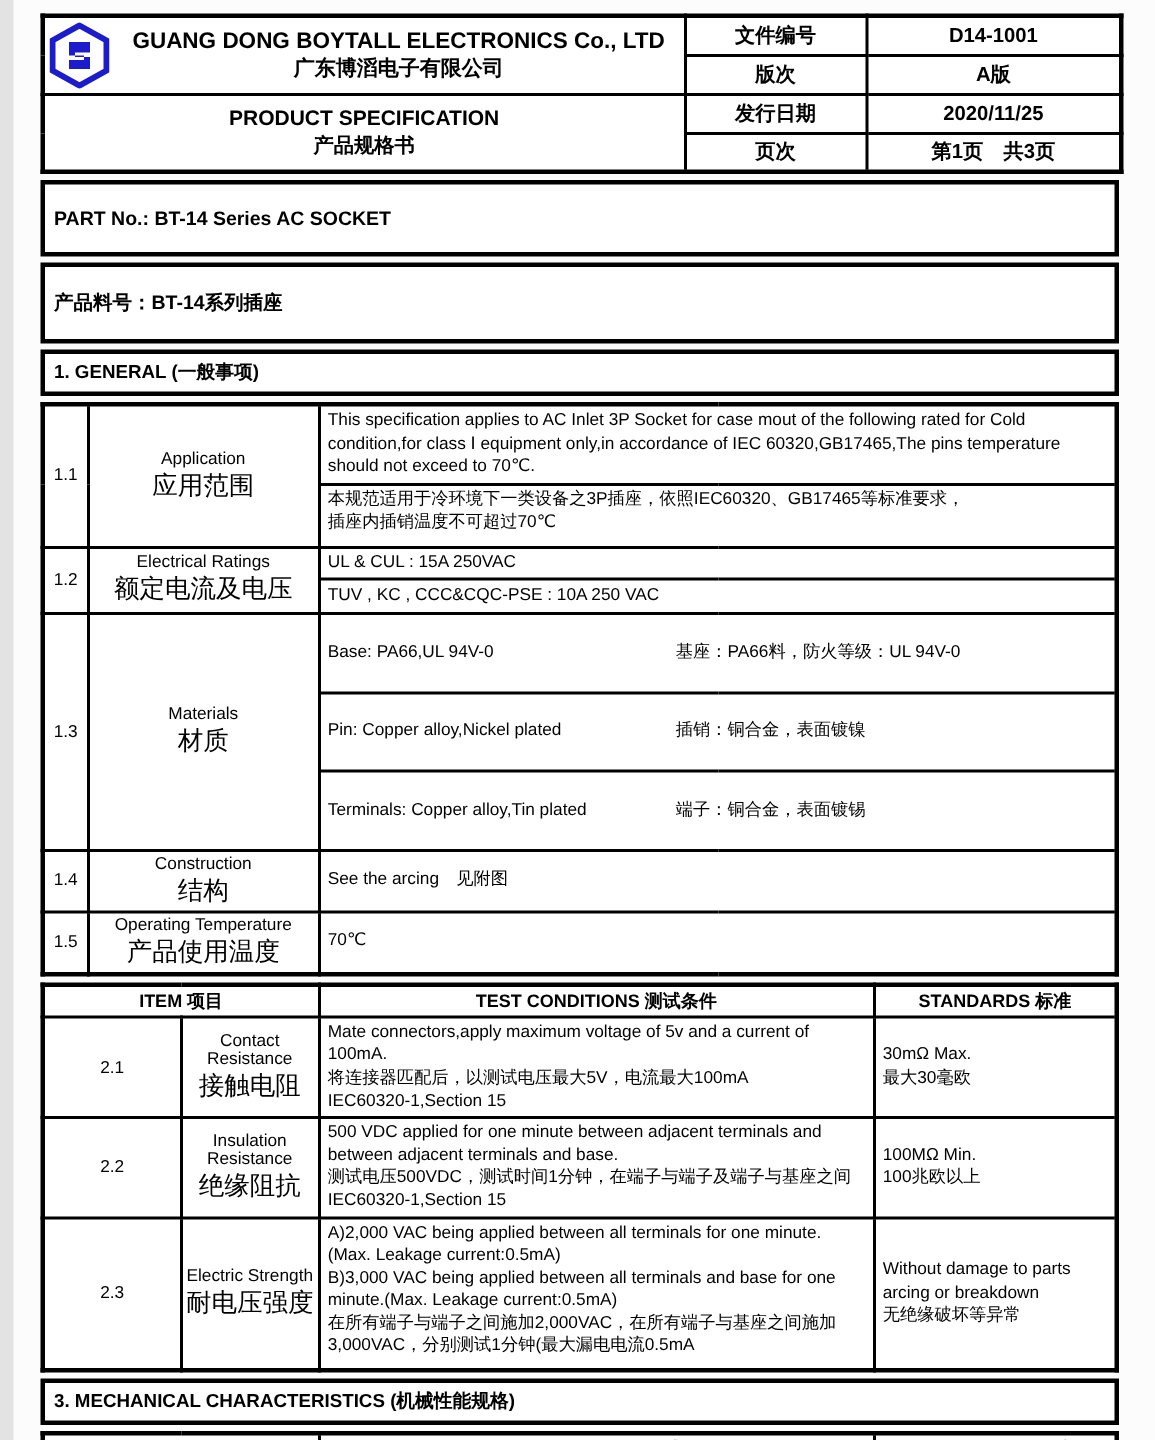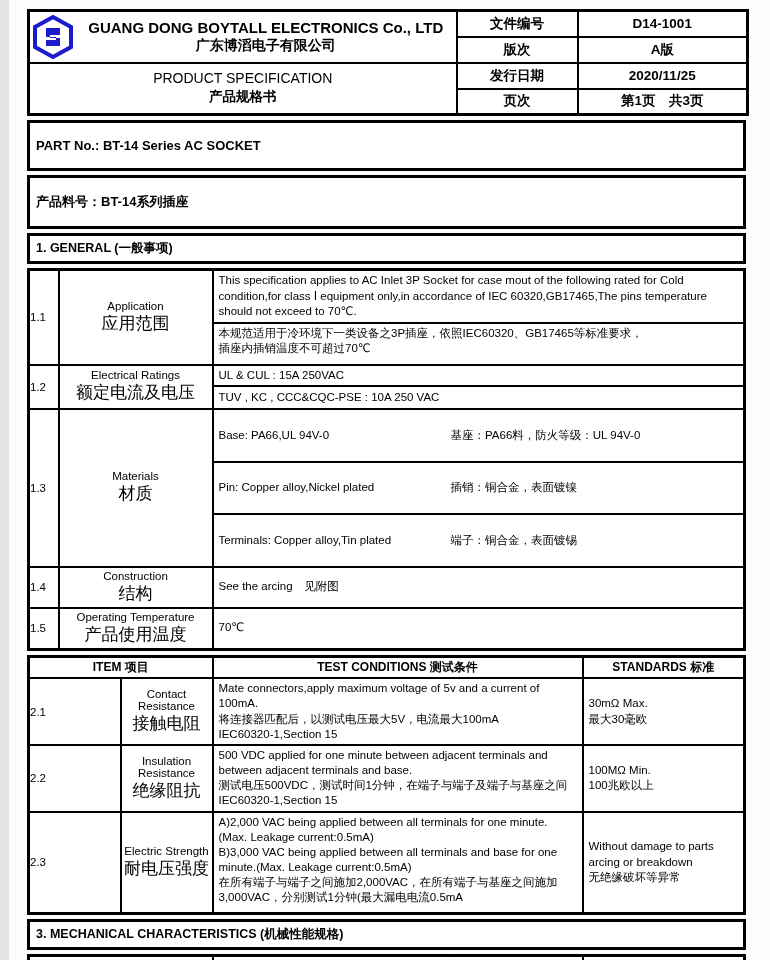--- a/index.html
+++ b/index.html
@@ -22,30 +22,30 @@
   .hdr td { padding: 0; }
   .company-cell { width: 428px; padding: 2px 6px; }
   .company-inner { display: flex; align-items: center; }
   .logo-wrap { width: 46px; flex: 0 0 46px; display: flex; justify-content: center; }
   .company-names { flex: 1; text-align: center; }
   .company-en { font-size: 15px; font-weight: 700; letter-spacing: 0; }
   .company-cn { font-size: 14px; font-weight: 700; margin-top: 1px; }
   .meta-label { width: 121px; text-align: center; font-weight: 700; font-size: 13.5px; height: 26px; }
   .meta-value { width: 170px; text-align: center; font-weight: 700; font-size: 13.5px; }
   .spec-cell { text-align: center; }
-  .spec-en { font-size: 14px; font-weight: 400; }
+  .spec-en { font-size: 14px; font-weight: 700; }
   .spec-cn { font-size: 13.5px; font-weight: 700; margin-top: 2px; }
 
   
   .bar { padding: 15px 6px; font-size: 13px; font-weight: 700; }
   .bar-cn { font-size: 13px; }
   .sec-bar { padding: 4px 6px; font-size: 12.5px; font-weight: 700; }
 
   
-  .num-col { width: 30px; text-align: left; font-size: 11.5px; }
+  .num-col { width: 30px; text-align: center; font-size: 11.5px; }
   .item-col { width: 154px; text-align: center; font-size: 11.5px; padding: 2px; }
   .item-cn { font-size: 17px; }
   .cond-col { font-size: 11.5px; padding: 2px 5px; vertical-align: top; white-space: pre-line; line-height: 1.32; }
   .std-col { width: 162px; font-size: 11.5px; padding: 2px 5px; vertical-align: middle; white-space: pre-line; line-height: 1.35; }
   .sub-line { font-size: 11.5px; padding: 2px 5px; white-space: pre-line; line-height: 1.35; }
   .pair { display: flex; }
   .pair-en { width: 232px; flex: 0 0 232px; }
   .pair-cn { flex: 1; }
   .th-row td { text-align: center; font-weight: 700; font-size: 12px; height: 22px; }
   .v-top { vertical-align: top; }

